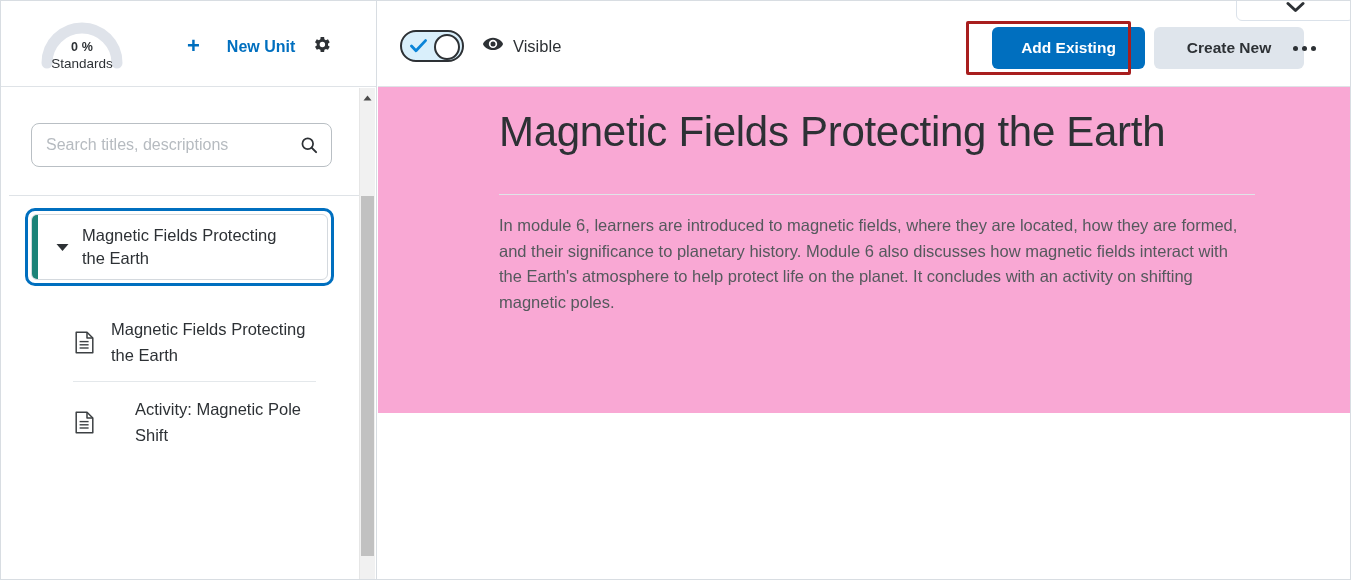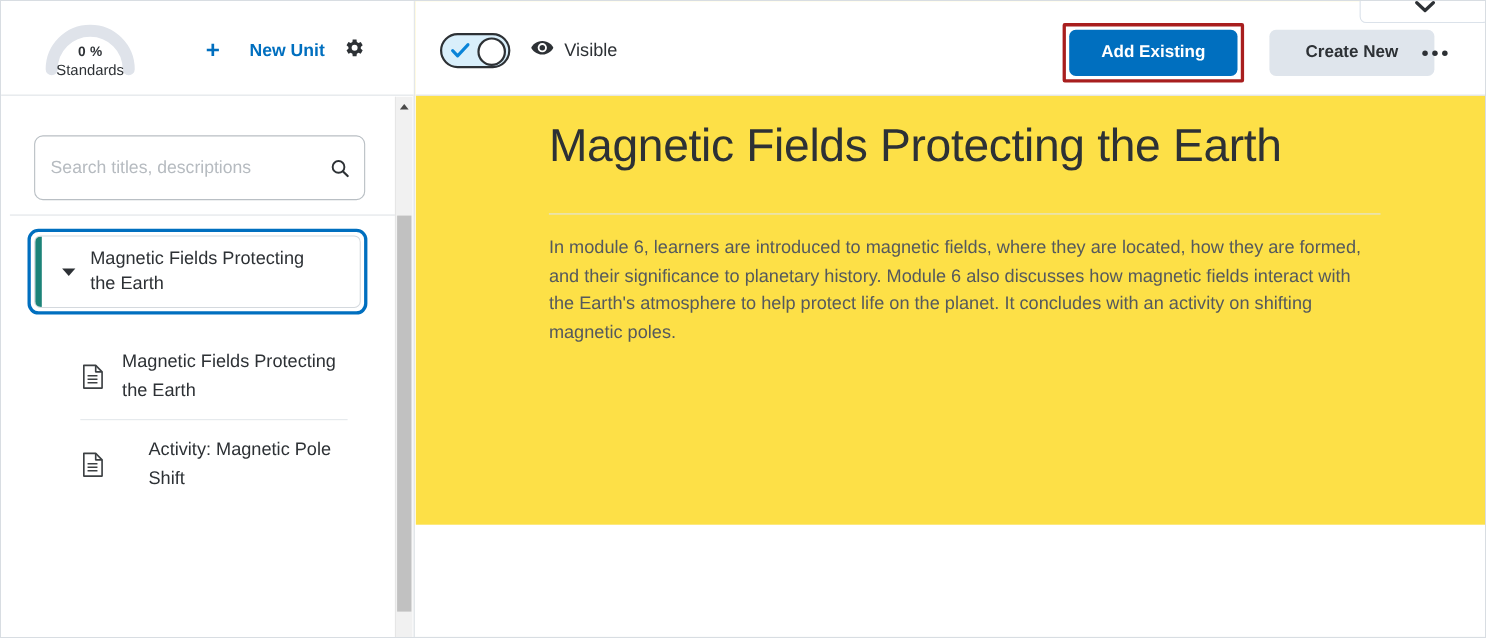--- a/index.html
+++ b/index.html
@@ -90,21 +90,21 @@
     transform: translate(-50%,-50%);
     width: 30px; height: 30px;
     display: flex; align-items: center; justify-content: center;
     cursor: pointer;
   }
 
   
   .search-wrap {
     position: absolute;
     left: 30px; top: 122px;
-    width: 301px; height: 59px;
+    width: 301px; height: 44px;
     border: 1px solid #b9bfc4;
     border-radius: 8px;
     background: #fff;
     display: flex;
     align-items: center;
     padding: 0 12px 0 14px;
   }
   .search-wrap input {
     flex: 1;
     border: none; outline: none;
@@ -211,22 +211,22 @@
     left: 1px; top: 108px;
     width: 13px; height: 360px;
     background: #c1c1c1;
     cursor: pointer;
   }
 
   
   .right-panel {
     position: absolute;
     left: 377px; top: 0;
-    width: 974px; height: 476px;
-    background: #fde047;
+    width: 974px; height: 412px;
+    background: #f9a8d4;
   }
 
   .right-header {
     position: absolute;
     left: 0; top: 0;
     width: 974px; height: 86px;
     background: #ffffff;
     border-bottom: 1px solid #dfe3e7;
   }
 
@@ -264,21 +264,21 @@
     align-items: center;
     gap: 9px;
   }
   .visible-label {
     font-size: 16.5px;
     color: #2d3135;
   }
 
   .btn-add-existing {
     position: absolute;
-    left: 594px; top: 26px;
+    left: 614px; top: 26px;
     width: 153px; height: 42px;
     background: #006fbf;
     color: #ffffff;
     border: none;
     border-radius: 6px;
     font-family: "Liberation Sans", sans-serif;
     font-size: 15.5px;
     font-weight: bold;
     cursor: pointer;
   }

